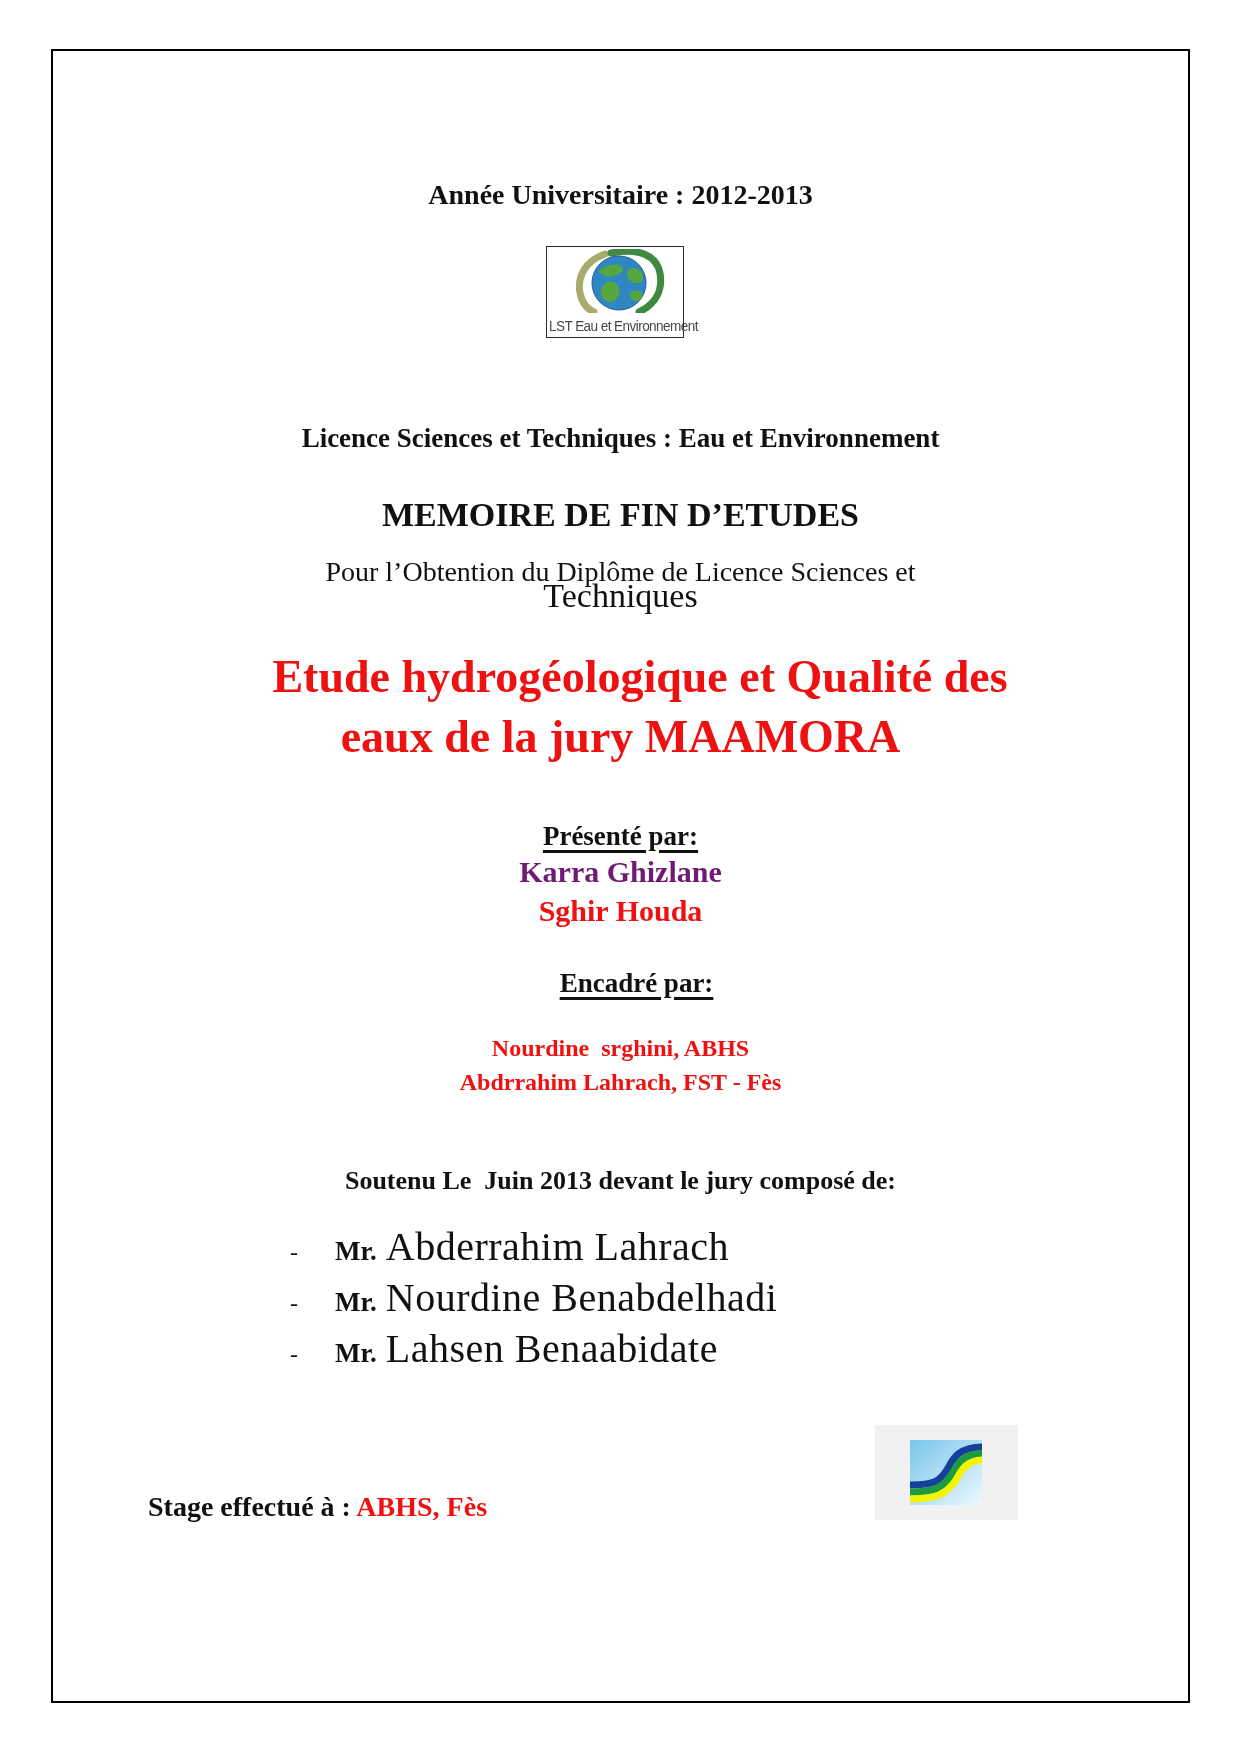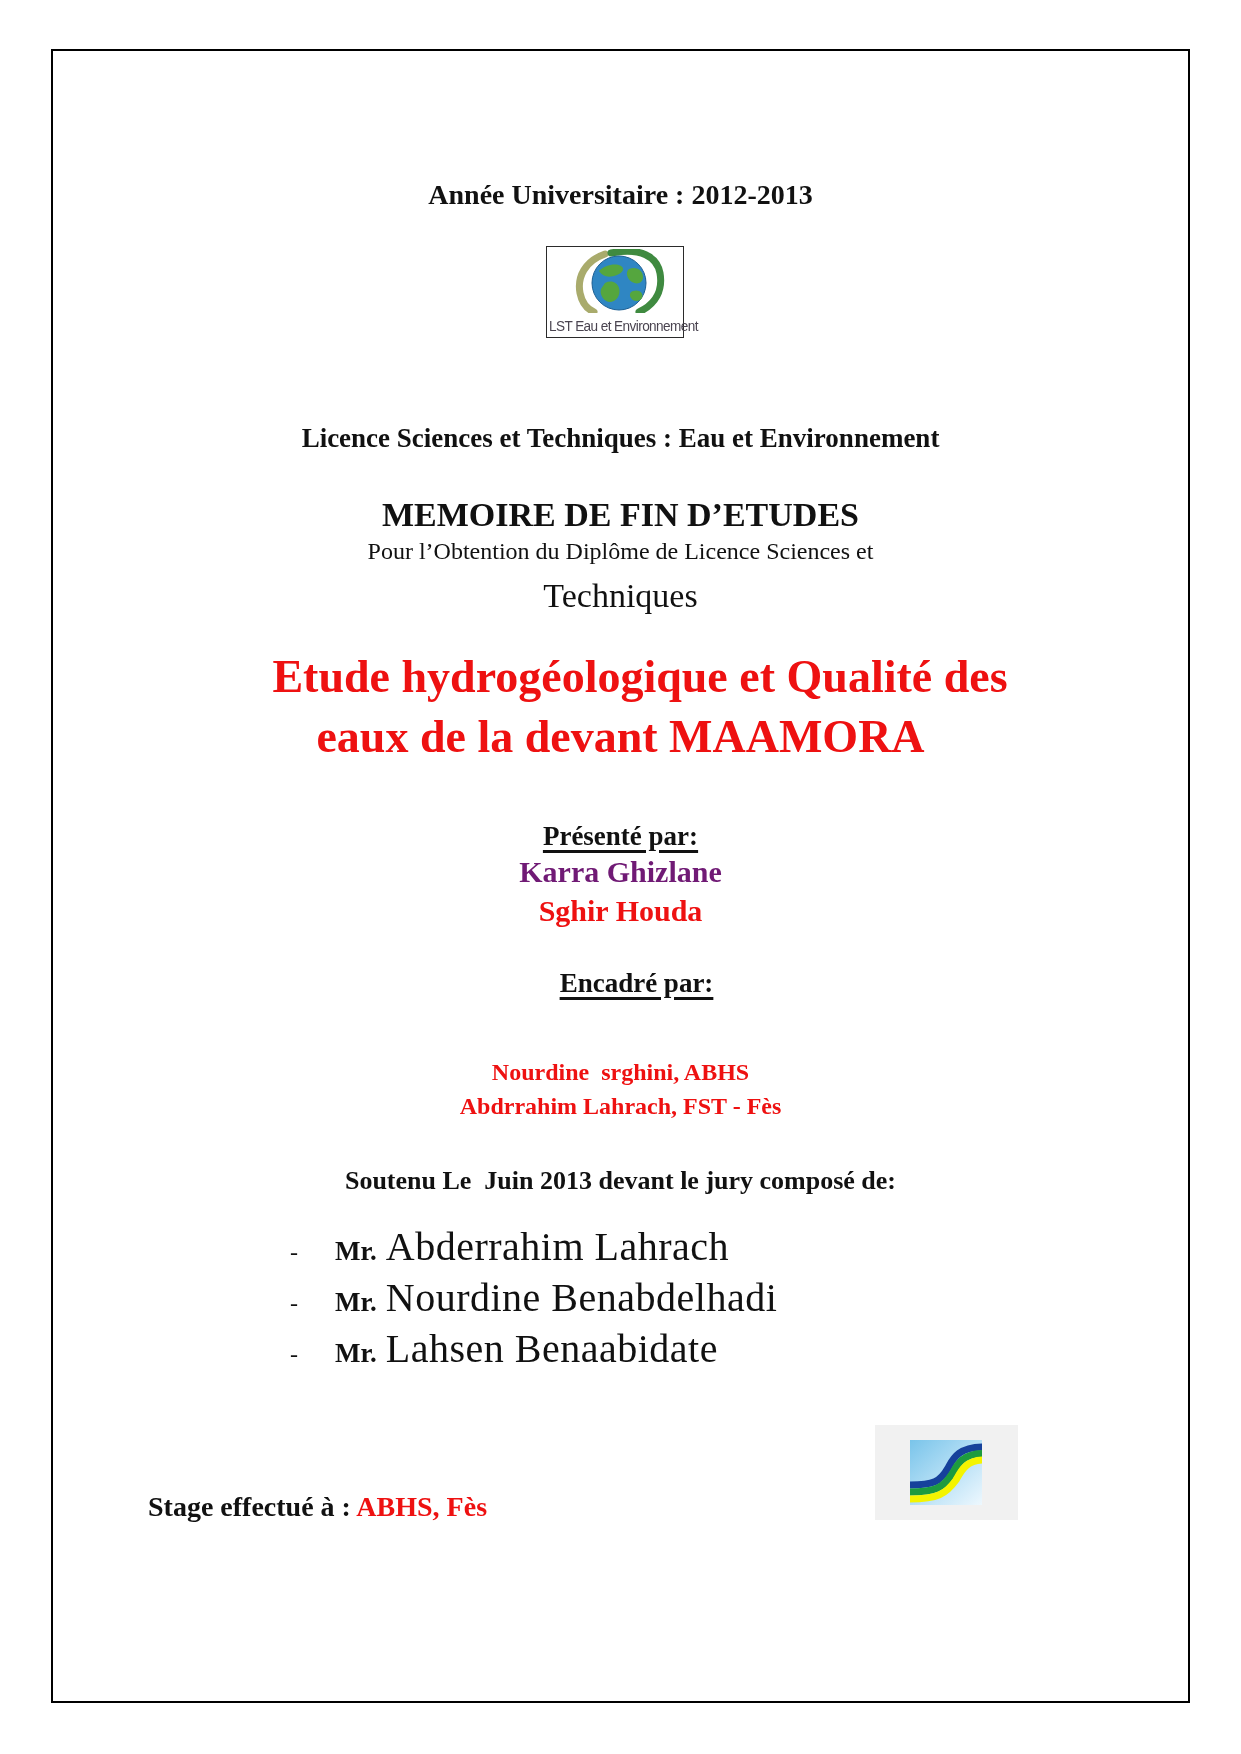--- a/index.html
+++ b/index.html
@@ -20,34 +20,34 @@
     border:1px solid #2b2b2b;box-sizing:border-box;
   }
   .lst-globe{position:absolute;left:0;top:2px;width:147px;height:64px;}
   .lst-caption{
     position:absolute;left:0;right:0;bottom:3px;text-align:center;
     font-family:"Liberation Sans", sans-serif;font-size:14px;letter-spacing:-0.6px;
     color:#4a4450;transform:scaleX(0.97);transform-origin:center;white-space:nowrap;
   }
   .licence{top:423px;font-size:27px;font-weight:bold;}
   .memoire{top:496px;font-size:34px;font-weight:bold;}
-  .pour1{top:538px;font-size:24px;}
+  .pour1{top:556px;font-size:28px;}
   .pour2{top:577px;font-size:34px;}
   .title1{top:650px;font-size:46px;font-weight:bold;padding-left:39px;}
   .title2{top:710px;font-size:46px;font-weight:bold;}
   .red{color:#ee1111;}
   .section-label{
     font-size:27px;font-weight:bold;text-decoration:underline;
     text-decoration-thickness:2.5px;text-underline-offset:5px;
   }
   .presente{top:821px;}
   .karra{top:855px;font-size:30px;font-weight:bold;}
   .sghir{top:894px;font-size:30px;font-weight:bold;}
   .encadre{top:968px;padding-left:32px;}
-  .sup{font-size:24px;font-weight:bold;white-space:pre;margin-top:24px;}
+  .sup{font-size:24px;font-weight:bold;white-space:pre;}
   .sup1{top:1035px;}
   .sup2{top:1069px;}
   .soutenu{top:1166px;font-size:26px;font-weight:bold;white-space:pre;}
   .jury{left:290px;top:1228px;}
   .jury-row{display:flex;align-items:baseline;margin-bottom:8px;line-height:37px;}
   .jury-dash{width:45px;font-size:24px;font-weight:normal;}
   .jury-prefix{font-size:27px;font-weight:bold;margin-right:9px;}
   .jury-name{font-size:40px;font-weight:normal;letter-spacing:0.5px;}
   
   .abhs-box{left:875px;top:1425px;width:143px;height:95px;background:#f1f1f1;}
@@ -78,21 +78,21 @@
   <div class="lst-caption">LST Eau et Environnement</div>
 </div>
 
 <div class="abs ctr licence">Licence Sciences et Techniques : Eau et Environnement</div>
 
 <div class="abs ctr memoire">MEMOIRE DE FIN D’ETUDES</div>
 <div class="abs ctr pour1">Pour l’Obtention du Diplôme de Licence Sciences et</div>
 <div class="abs ctr pour2">Techniques</div>
 
 <div class="abs ctr title1 red" style="color: rgb(238, 17, 17);">Etude hydrogéologique et Qualité des</div>
-<div class="abs ctr title2 red" style="color: rgb(238, 17, 17);">eaux de la devant MAAMORA</div>
+<div class="abs ctr title2 red" style="color: rgb(238, 17, 17);">eaux de la jury MAAMORA</div>
 
 <div class="abs ctr presente"><span class="section-label">Présenté par:</span></div>
 <div class="abs ctr karra red" style="color: #701a75;">Karra Ghizlane</div>
 <div class="abs ctr sghir red" style="color: rgb(238, 17, 17);">Sghir Houda</div>
 
 <div class="abs ctr encadre"><span class="section-label">Encadré par:</span></div>
 <div class="abs ctr sup sup1 red" style="color: rgb(238, 17, 17);">Nourdine  srghini, ABHS</div>
 <div class="abs ctr sup sup2 red" style="color: rgb(238, 17, 17);">Abdrrahim Lahrach, FST - Fès</div>
 
 <div class="abs ctr soutenu">Soutenu Le  Juin 2013 devant le jury composé de:</div>

